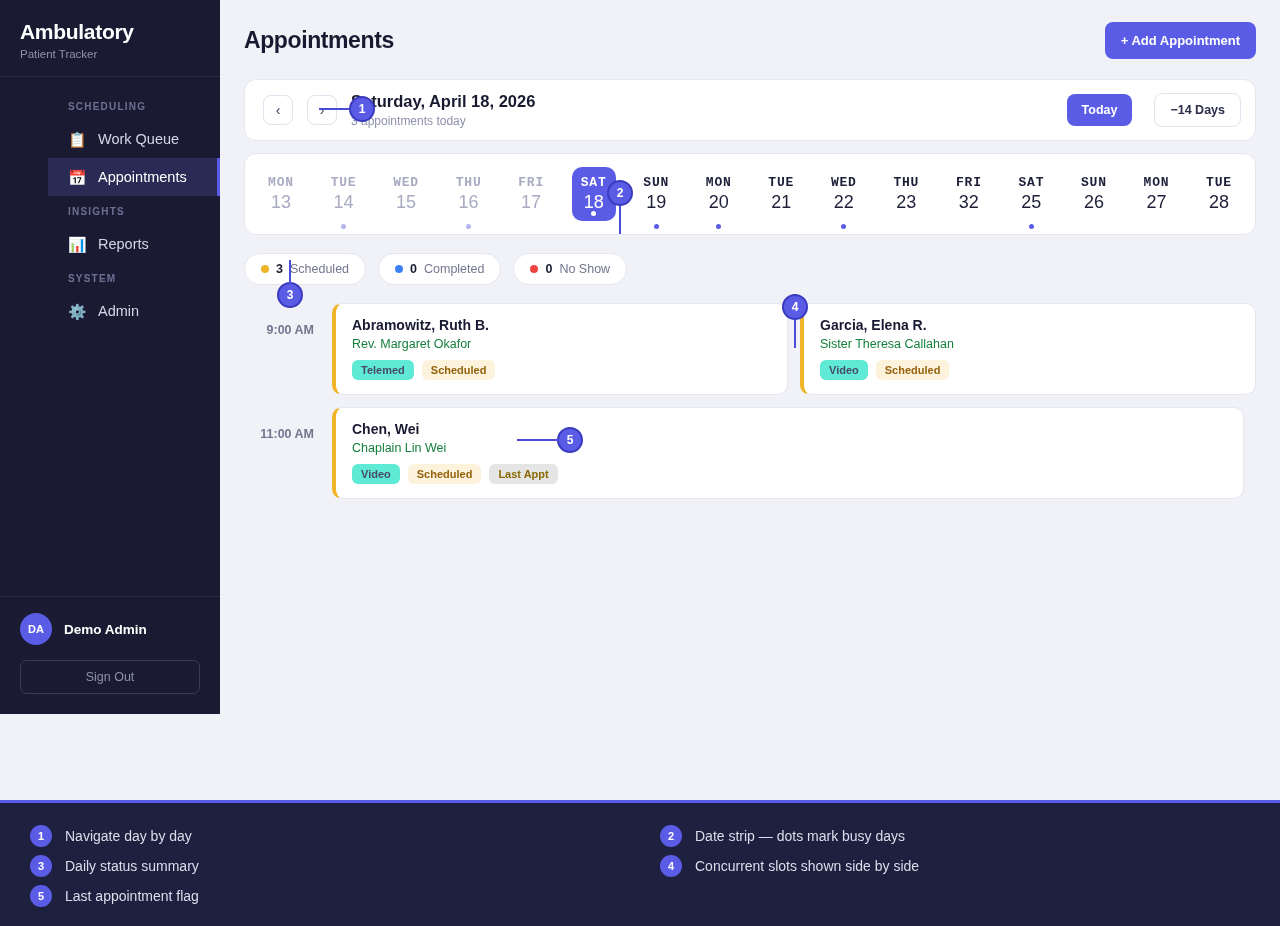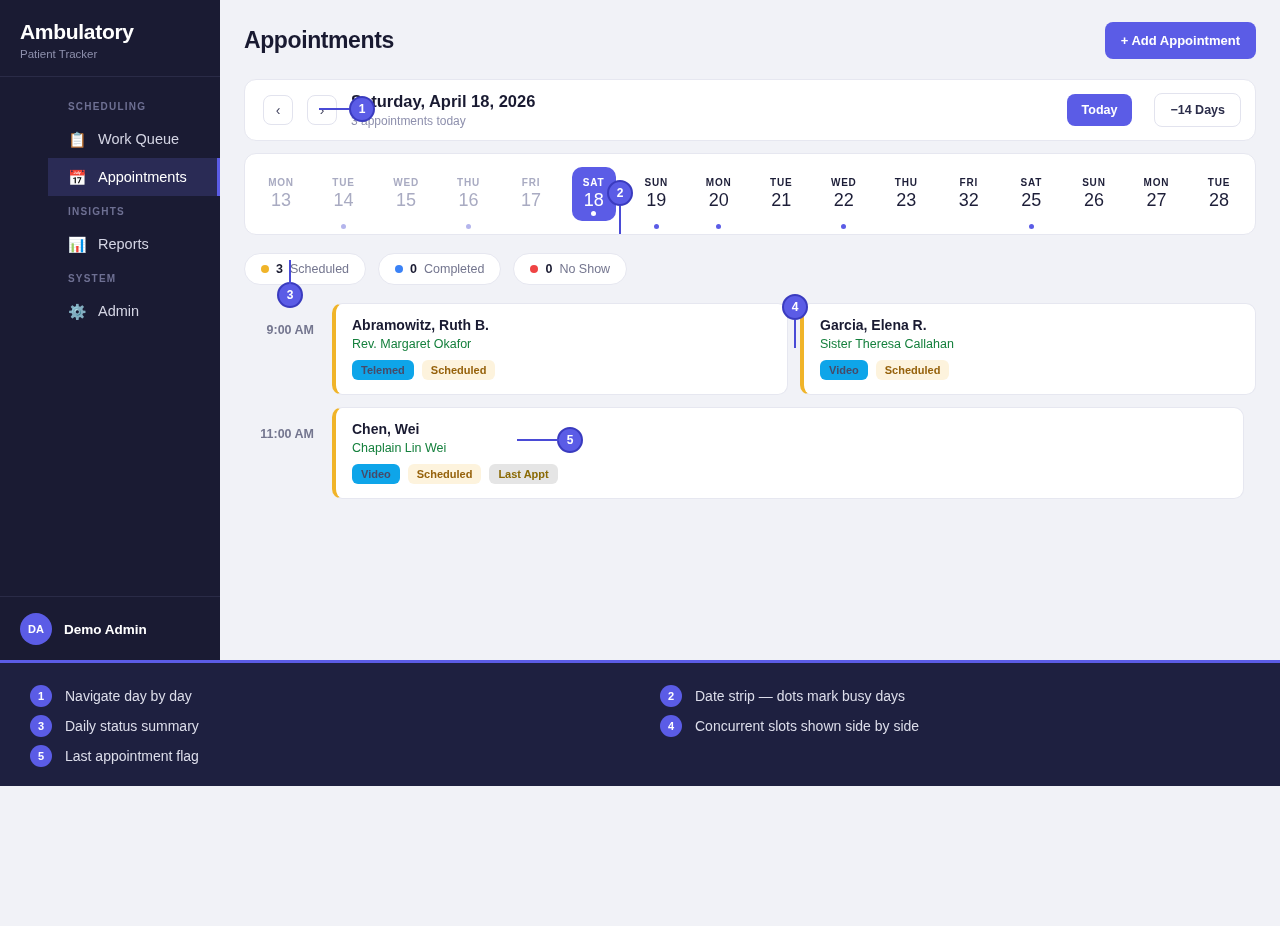--- a/index.html
+++ b/index.html
@@ -2,21 +2,21 @@
 <html><head>
 <meta charset="utf-8">
 <style>
   * { box-sizing: border-box; margin: 0; padding: 0; }
   html, body {
     width: 1280px; height: 926px;
     font-family: "Liberation Sans", sans-serif;
     background: #f1f2f7;
     overflow: hidden;
   }
-  .app { position: relative; width: 1280px; height: 786px; }
+  .app { position: relative; width: 1280px; height: 926px; }
 
   
   .sidebar {
     position: absolute; left: 0; top: 0;
     width: 220px; height: 714px;
     background: #1a1b33;
     display: flex; flex-direction: column;
   }
   .brand { padding: 20px 20px 16px 20px; border-bottom: 1px solid #2a2b47; }
   .brand-title { color: #ffffff; font-size: 21px; font-weight: bold; letter-spacing: -0.3px; }
@@ -63,21 +63,21 @@
   .date-sub { font-size: 12px; color: #8e90ad; margin-top: 3px; }
   .pillbtn { border-radius: 8px; padding: 9px 15px; font-size: 12.5px; font-weight: bold;
              cursor: pointer; font-family: "Liberation Sans", sans-serif; }
   .pillbtn.primary { background: #5b5ce6; color: #fff; border: none; }
   .pillbtn.ghost { background: #fff; color: #2b2d4a; border: 1px solid #e2e3ee; margin-left: 8px; }
 
   .strip { margin-top: 12px; height: 82px; display: flex; align-items: center;
            padding: 0 14px; justify-content: space-between; }
   .day { width: 44px; height: 54px; border-radius: 10px; display: flex; flex-direction: column;
          align-items: center; justify-content: center; position: relative; cursor: pointer; }
-  .day .dow { font-size: 10px; font-weight: bold; letter-spacing: 0.8px; color: #1d1e38; }
+  .day .dow { font-size: 13px; font-weight: bold; letter-spacing: 0.8px; color: #1d1e38; font-family: Liberation Mono, monospace; }
   .day .dnum { font-size: 18px; font-weight: normal; color: #1d1e38; margin-top: 2px; }
   .day.past .dow, .day.past .dnum { color: #a9abc2; }
   .day.sel { background: #5b5ce6; }
   .day.sel .dow, .day.sel .dnum { color: #ffffff; }
   .dot { position: absolute; bottom: -8px; width: 5px; height: 5px; border-radius: 50%;
          background: #5b5ce6; }
   .day.past .dot { background: #b4b5ec; }
   .day.sel .dot { background: #ffffff; bottom: 5px; }
 
   .chips { margin-top: 18px; display: flex; gap: 12px; }
@@ -91,21 +91,21 @@
   .slot { display: flex; align-items: flex-start; margin-bottom: 12px; }
   .slot-time { width: 88px; flex: 0 0 88px; text-align: right; padding-right: 18px;
                font-size: 12.5px; font-weight: bold; color: #74768f; padding-top: 20px; }
   .slot-cards { flex: 1; display: flex; gap: 12px; }
   .appt { flex: 1; background: #fff; border: 1px solid #e6e7f0; border-radius: 10px;
           border-left: 4px solid #f0b429; padding: 13px 16px 14px 16px; cursor: pointer; }
   .appt-name { font-size: 14px; font-weight: bold; color: #191a31; }
   .appt-prov { font-size: 12.5px; color: #15803d; margin-top: 4px; }
   .tags { margin-top: 9px; display: flex; gap: 8px; }
   .tag { border-radius: 6px; padding: 4px 9px; font-size: 11px; font-weight: bold; }
-  .tag.neutral { background: #0ea5e9; color: #474a68; }
+  .tag.neutral { background: #5eead4; color: #474a68; }
   .tag.sched { background: #fdf3dd; color: #96620c; }
   .tag.flag { background: #e5e5e5; color: #8a6a05; }
 
   
   .callout { position: absolute; z-index: 30; }
   .cbadge { width: 26px; height: 26px; border-radius: 50%; background: #5b5ce6;
             border: 2px solid #3a3bbf; color: #fff; font-size: 12px; font-weight: bold;
             display: flex; align-items: center; justify-content: center; }
   .cline { position: absolute; background: #4a4bd6; }
 

